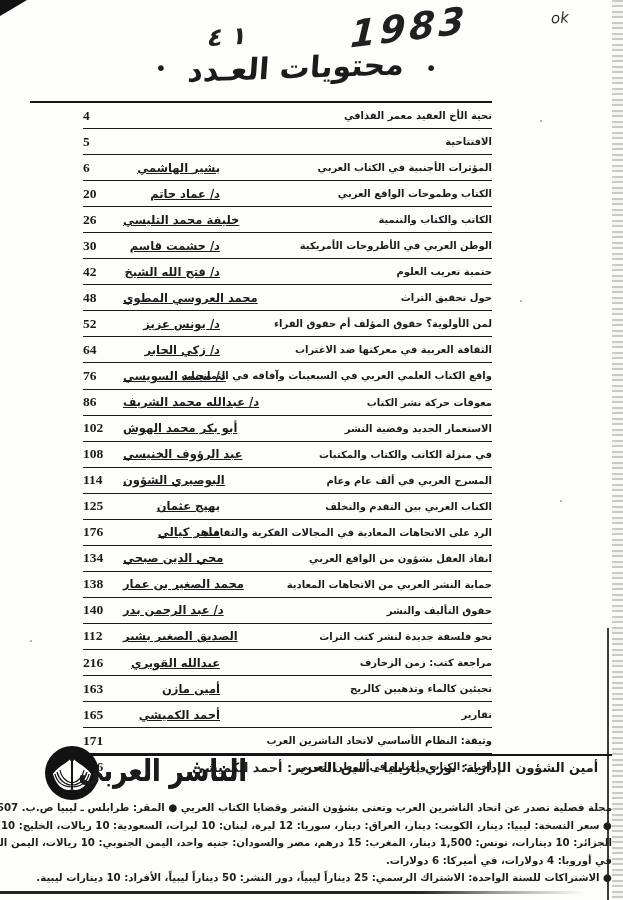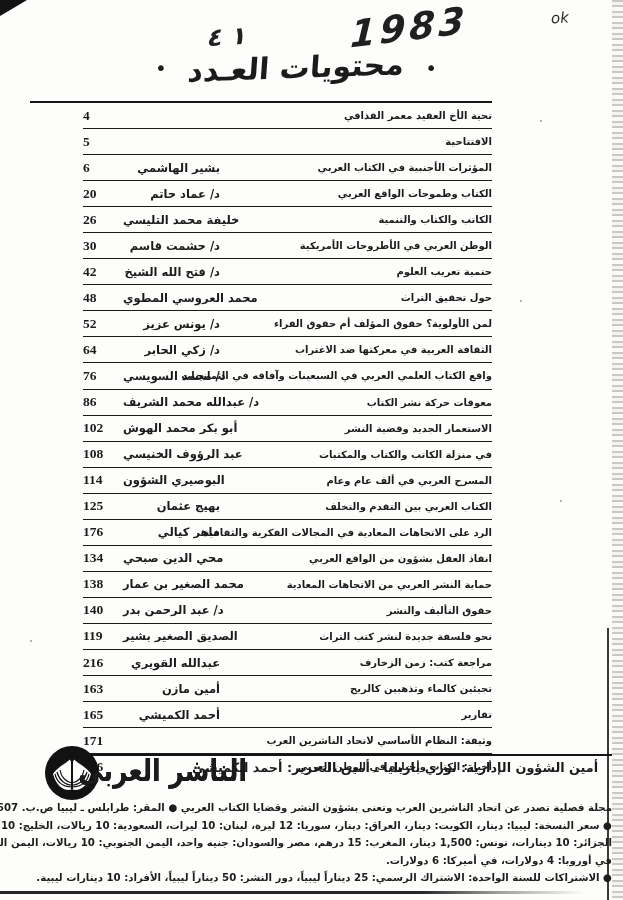--- a/index.html
+++ b/index.html
@@ -37,21 +37,21 @@
     transform:skewX(-6deg) rotate(-2deg);letter-spacing:-1px;}
   .head-rule{position:absolute;top:101px;left:30px;width:462px;border-top:2.5px solid #161616;}
 
   
   .toc{position:absolute;top:103px;left:83px;width:409px;direction:rtl;}
   .toc-row{height:25.05px;display:flex;align-items:center;border-bottom:1.6px solid #1a1a1a;}
   .toc-row:last-child{border-bottom:none;}
   .t-title{flex:1 1 auto;min-width:0;white-space:nowrap;overflow:visible;
     font-weight:bold;font-size:10px;letter-spacing:-.1px;}
   .t-author{flex:0 0 97px;padding-left:8px;white-space:nowrap;
-    font-weight:bold;font-size:11.5px;}
+    font-weight:bold;font-size:11.5px;text-decoration:underline;}
   .t-page{flex:0 0 32px;direction:ltr;text-align:left;
     font-family:"Liberation Serif",serif;font-size:13.5px;font-weight:bold;}
 
   
   .footer-rule{position:absolute;top:754px;left:83px;width:529px;border-top:2.2px solid #141414;}
   .staff-line{position:absolute;top:760px;right:11px;width:420px;direction:rtl;text-align:left;
     font-size:12.8px;font-weight:bold;letter-spacing:-.2px;}
   .logo{position:absolute;top:745px;left:44px;width:56px;height:58px;}
   .wordmark{position:absolute;top:753px;left:97px;width:150px;direction:rtl;
     font-size:25px;font-weight:bold;white-space:nowrap;transform:scaleY(1.22);
@@ -182,21 +182,21 @@
         <span class="t-page">138</span>
       </div>
       <div class="toc-row">
         <span class="t-title">حقوق التأليف والنشر</span>
         <span class="t-author">د/ عبد الرحمن بدر</span>
         <span class="t-page">140</span>
       </div>
       <div class="toc-row">
         <span class="t-title">نحو فلسفة جديدة لنشر كتب التراث</span>
         <span class="t-author">الصديق الصغير بشير</span>
-        <span class="t-page">119</span>
+        <span class="t-page">112</span>
       </div>
       <div class="toc-row">
         <span class="t-title">مراجعة كتب: زمن الزخارف</span>
         <span class="t-author">عبدالله القويري</span>
         <span class="t-page">216</span>
       </div>
       <div class="toc-row">
         <span class="t-title">تجيئين كالماء وتذهبين كالريح</span>
         <span class="t-author">أمين مازن</span>
         <span class="t-page">163</span>

